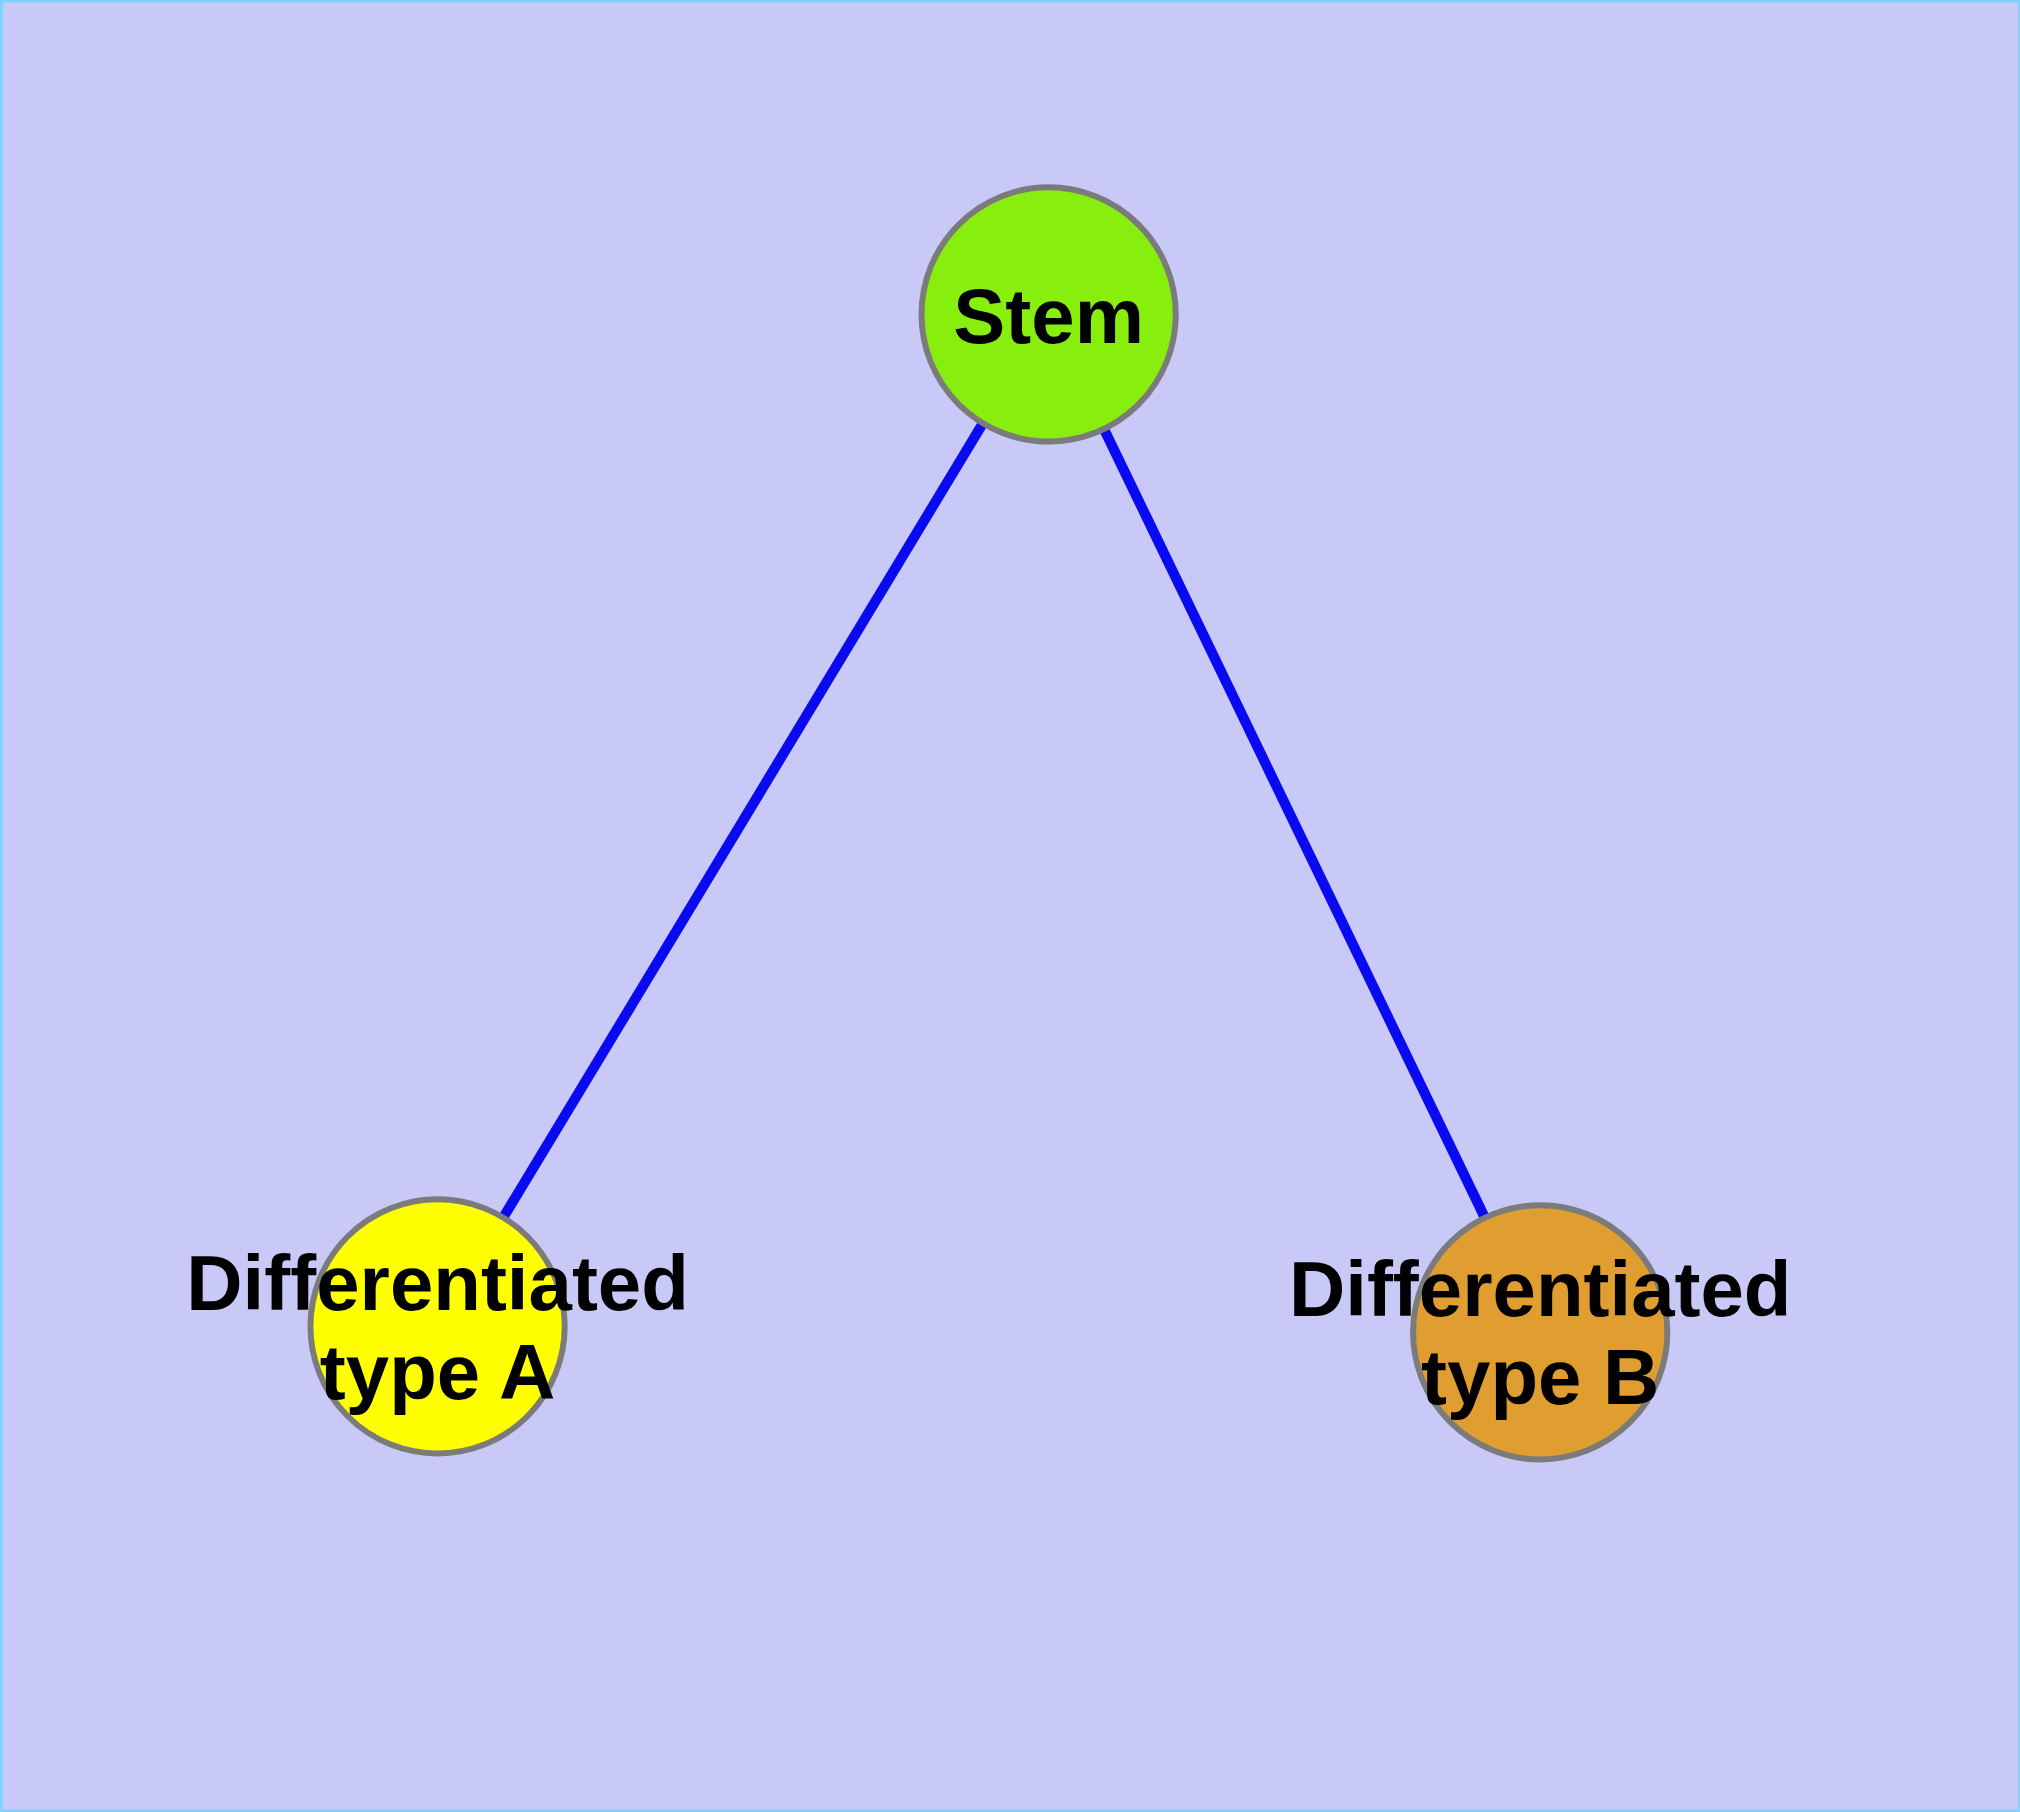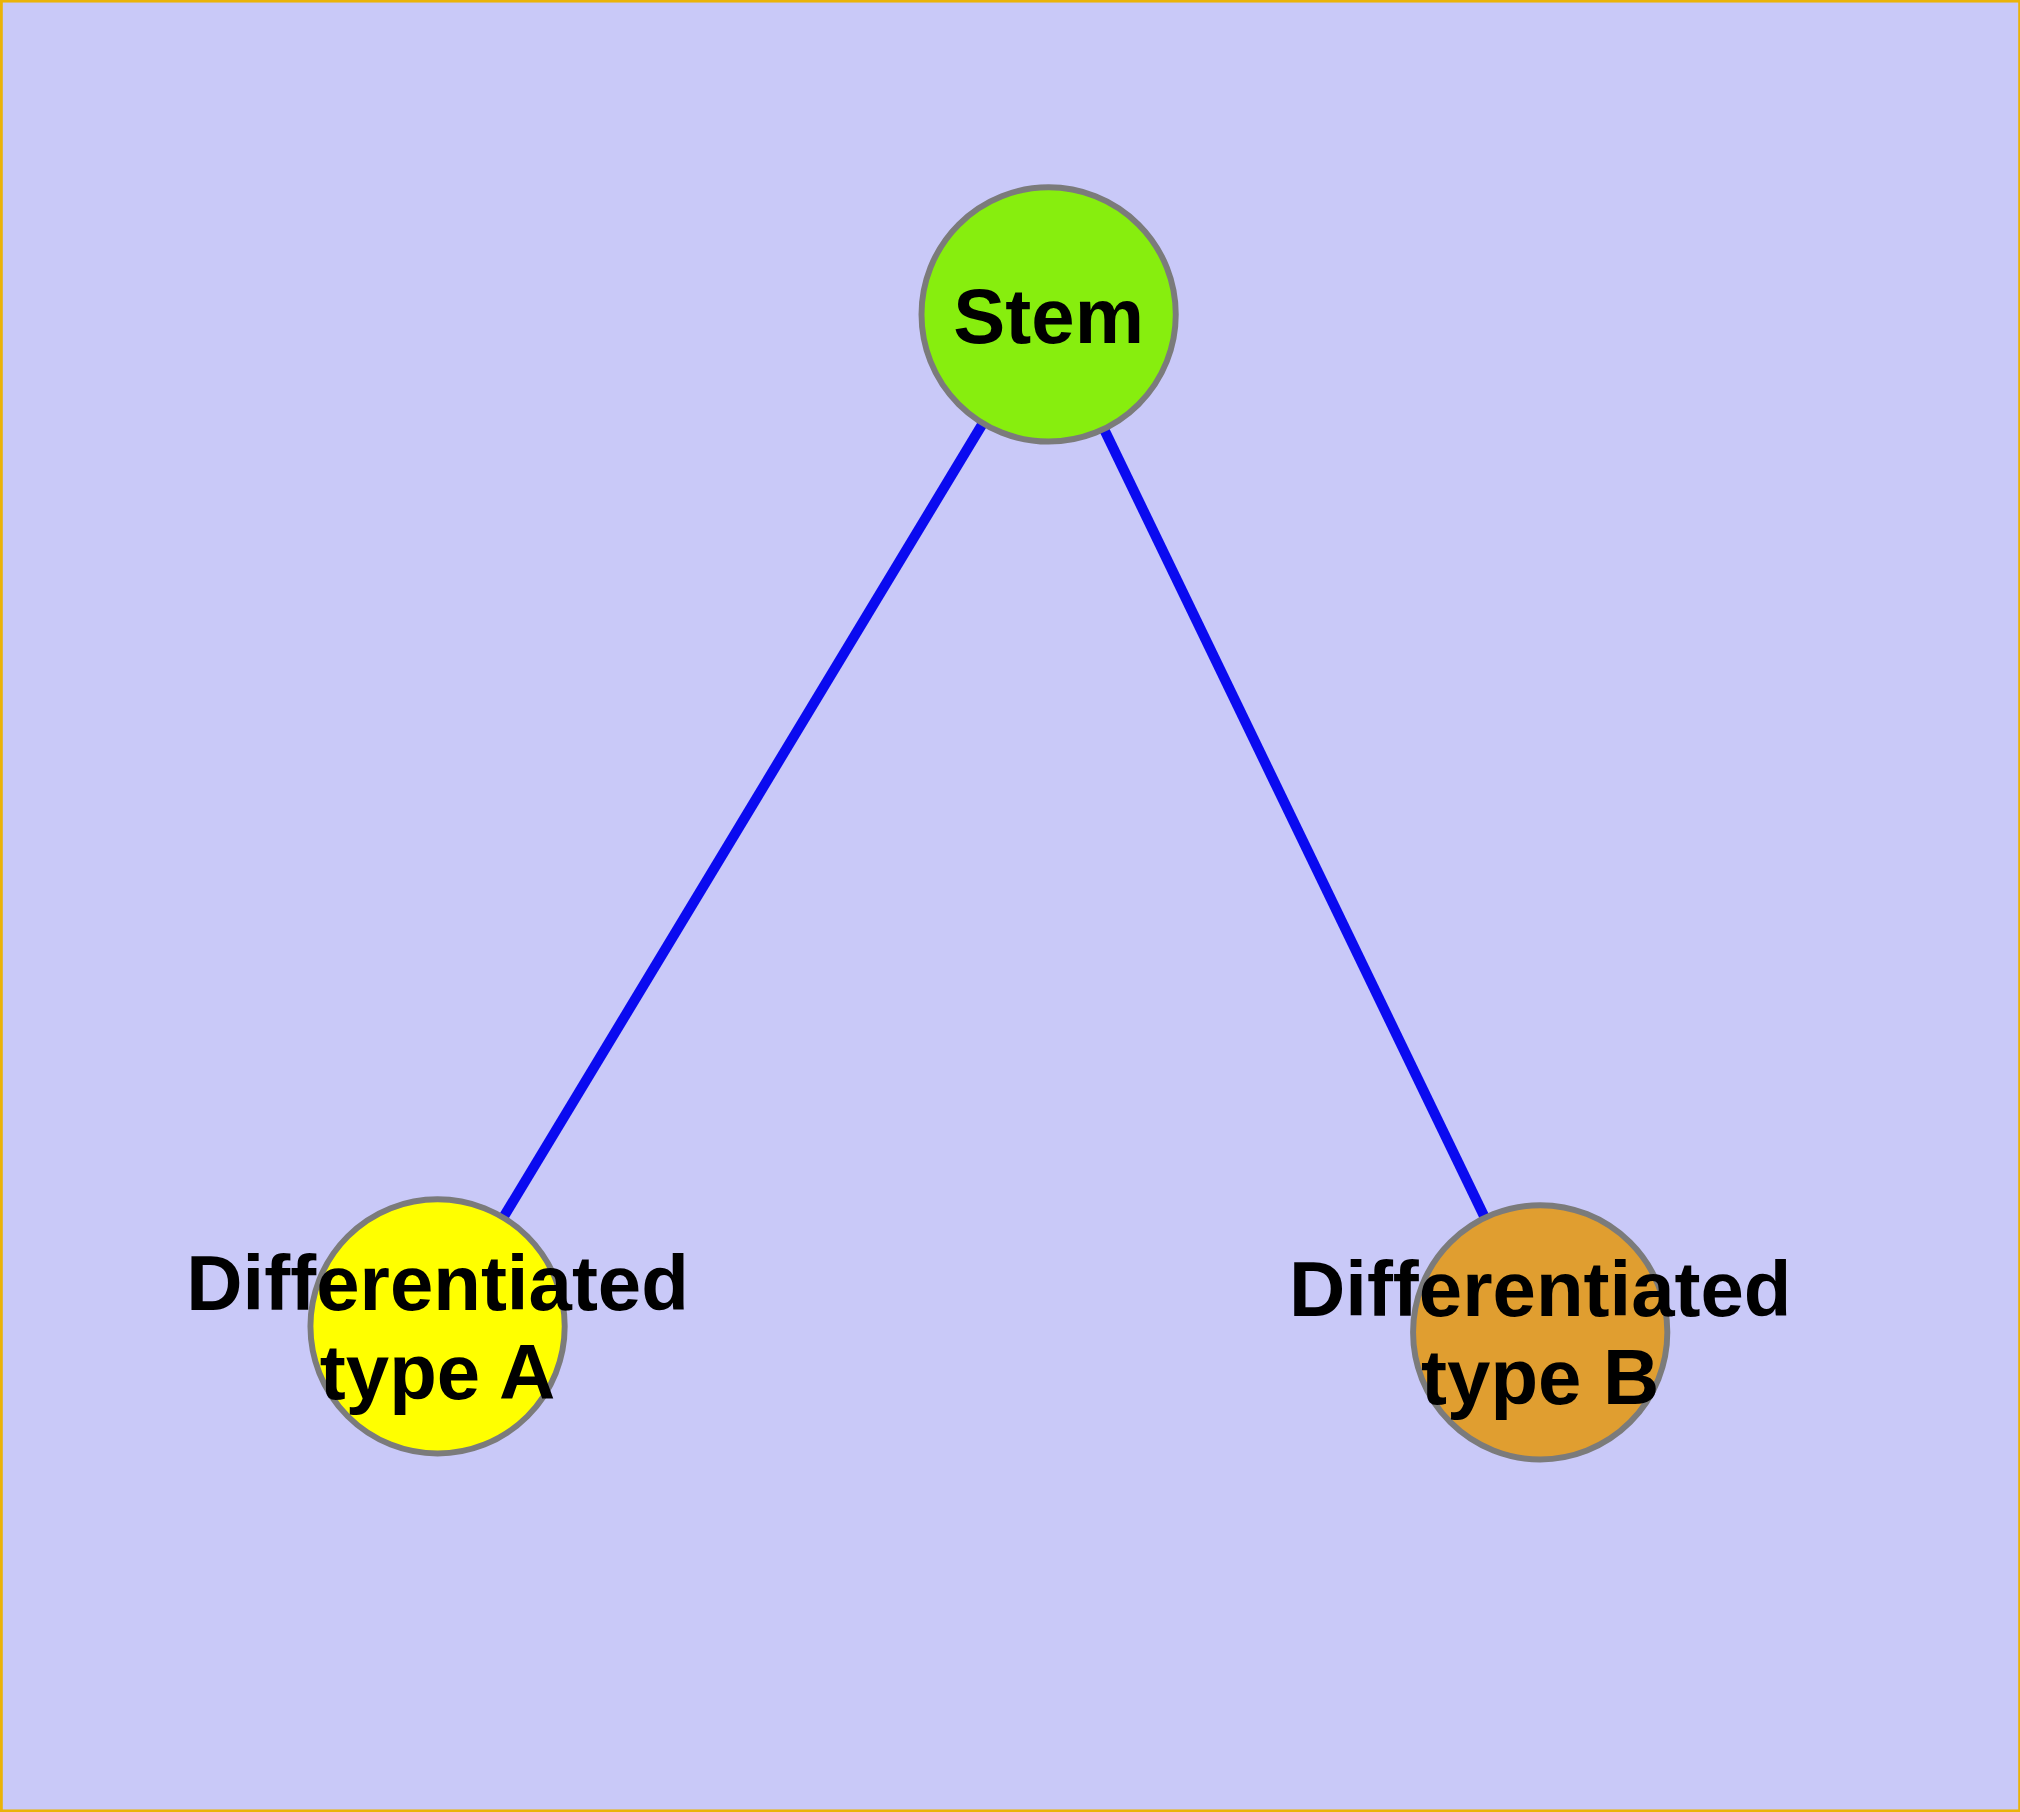--- a/index.html
+++ b/index.html
@@ -4,21 +4,21 @@
 <style>
   html, body {
     margin: 0;
     padding: 0;
     background: #FFFFFF;
   }
   #stage {
     position: relative;
     width: 2021px;
     height: 1812px;
-    background: #eab308;
+    background: #7dd3fc;
     overflow: hidden;
     font-family: "Liberation Sans", sans-serif;
     text-align: center;
   }
   #graph-svg {
     position: absolute;
     left: 0;
     top: 0;
     display: block;
   }

